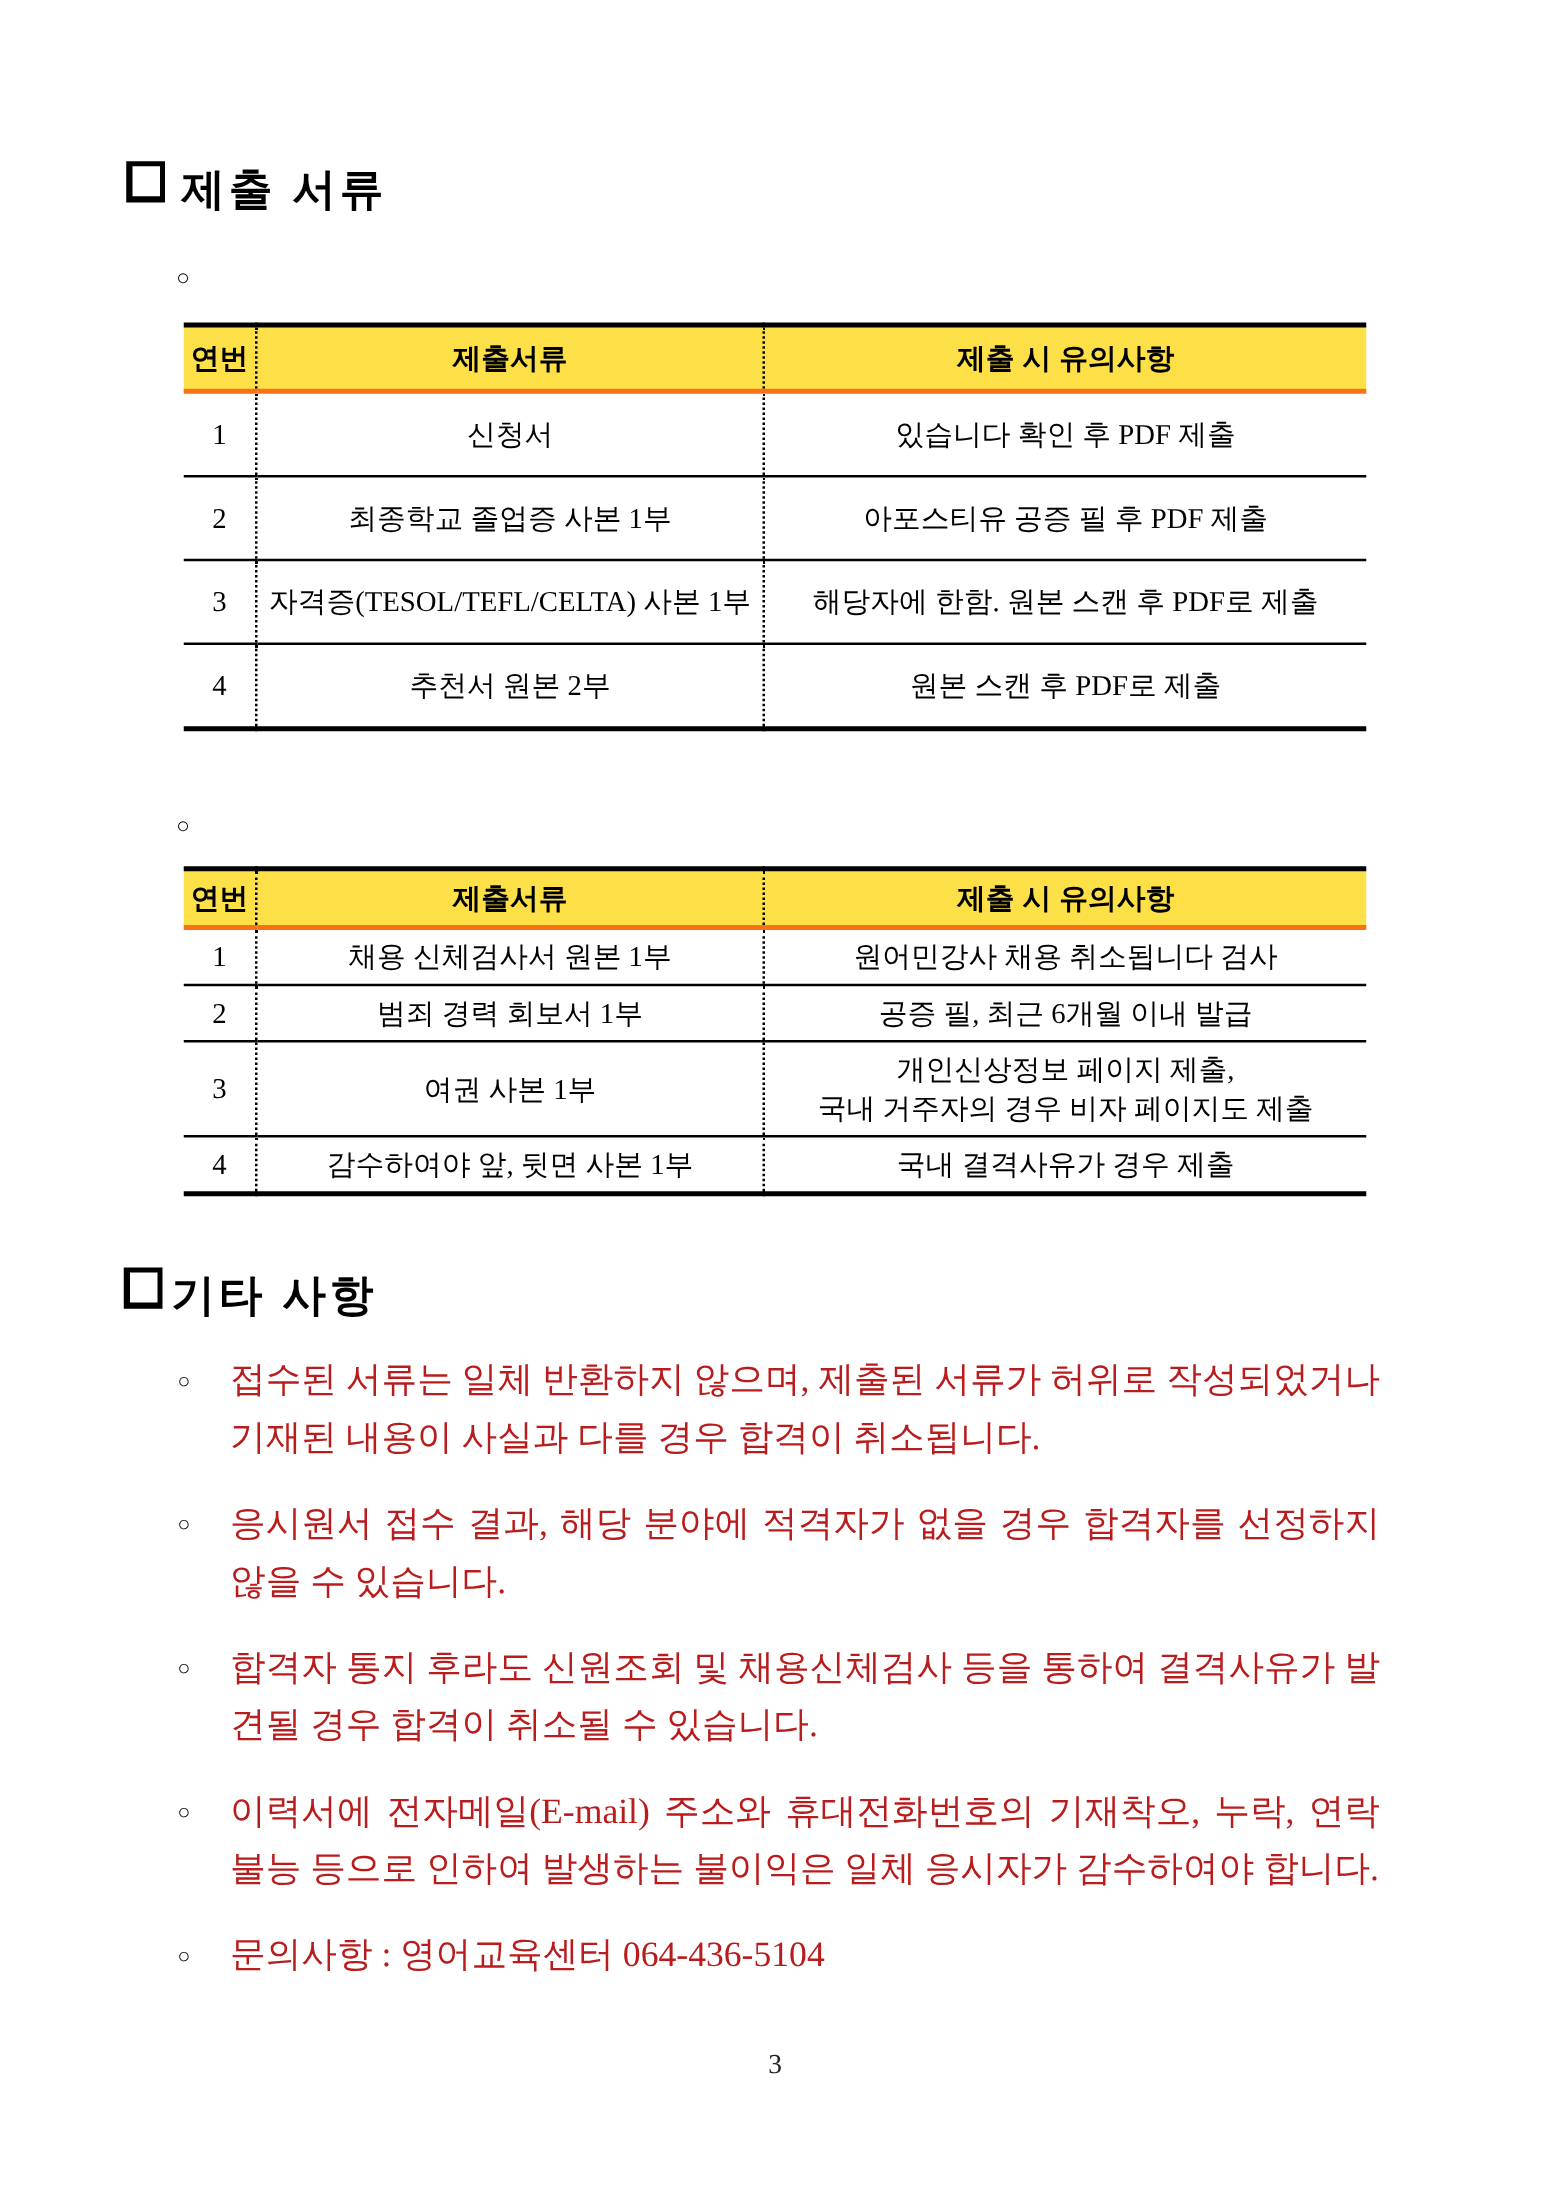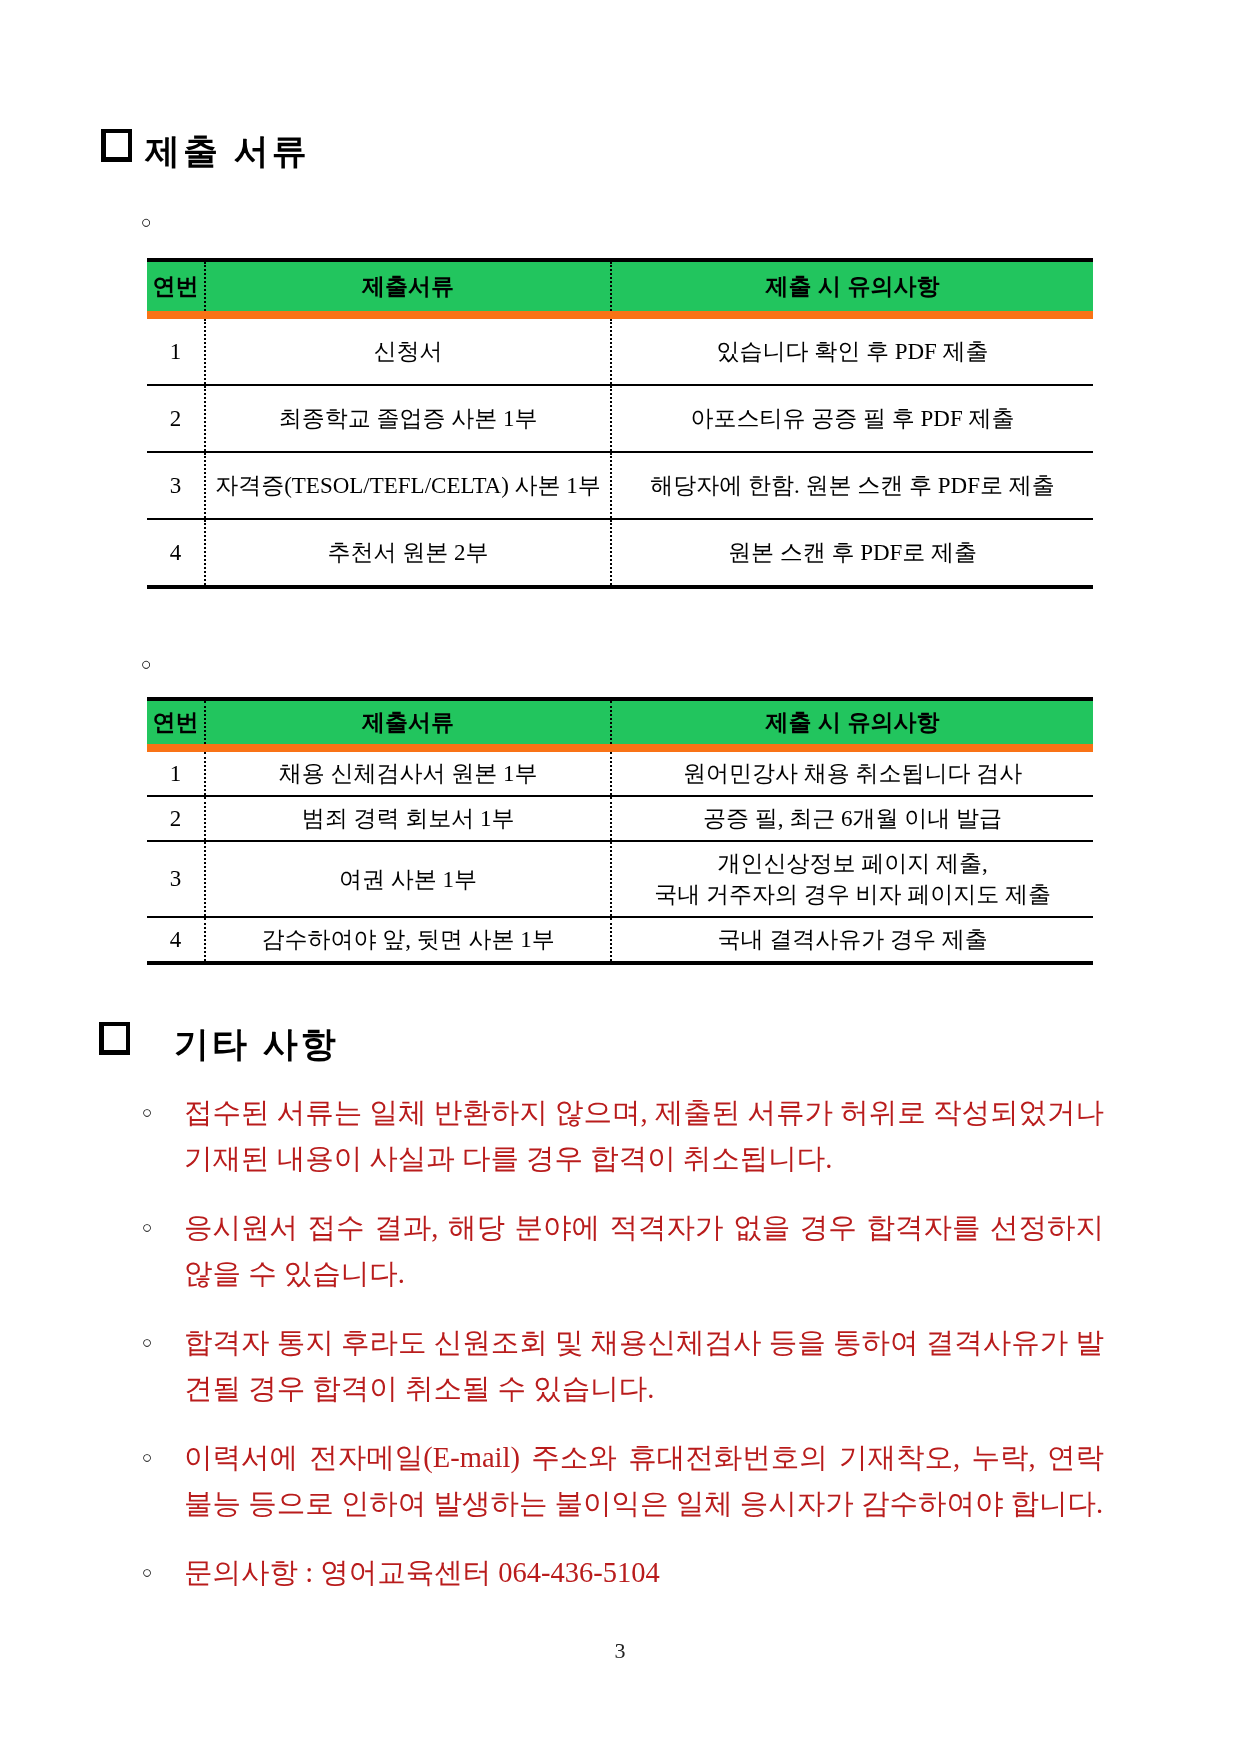--- a/index.html
+++ b/index.html
@@ -12,21 +12,21 @@
     font-family:"Liberation Serif","DejaVu Serif",serif;
     color:#000;
   }
   
   .h-main{
     display:flex;align-items:flex-start;
     font-family:"Liberation Sans","DejaVu Sans",sans-serif;
     font-weight:800;font-size:35px;letter-spacing:3px;color:#000;
   }
   .h-main.first{margin:128px 0 0 101px;}
-  .h-main.second{margin:56px 0 0 99px;gap:37px;}
+  .h-main.second{margin:56px 0 0 99px;}
   .sq{
     display:inline-block;width:22px;height:24px;
     border:4px solid #000;border-left-width:5px;border-bottom-width:5px;
     margin-right:13px;position:relative;top:1px;background:#fff;
   }
   .h-main.second .sq{margin-right:7px;}
   
   .h-sub{
     display:flex;align-items:center;
     font-size:28px;font-weight:600;letter-spacing:2px;color:#000;
@@ -35,24 +35,24 @@
   .h-sub.two{margin:64px 0 0 141px;}
   .h-sub .circ{font-size:18px;font-weight:400;margin-right:20px;position:relative;top:1px;}
   
   table.doc{
     border-collapse:collapse;table-layout:fixed;
     width:946px;margin:26px 0 0 147px;
     border-top:4px solid #000;border-bottom:4px solid #000;
     text-align:center;
   }
   table.doc th{
-    background:#22c55e;
+    background:#fde047;
     font-family:"Liberation Sans","DejaVu Sans",sans-serif;
     font-weight:700;font-size:23px;padding:9px 4px;
-    border-bottom:8px solid #f97316;
+    border-bottom:4px solid #f97316;
   }
   table.doc td{
     font-size:23px;padding:17px 6px;
     border-bottom:2px solid #000;
   }
   table.doc.t2 th{padding:6px 4px;}
   table.doc.t2{margin-top:23px;}
   table.doc.t2 td{padding:6px 6px;}
   table.doc tr > *:nth-child(2),
   table.doc tr > *:nth-child(3){border-left:2px dotted #000;}

